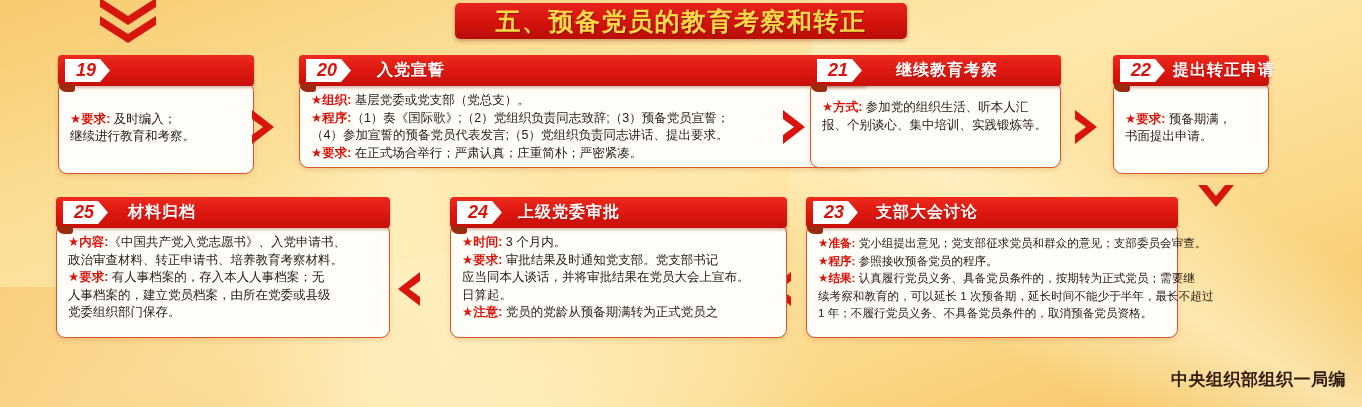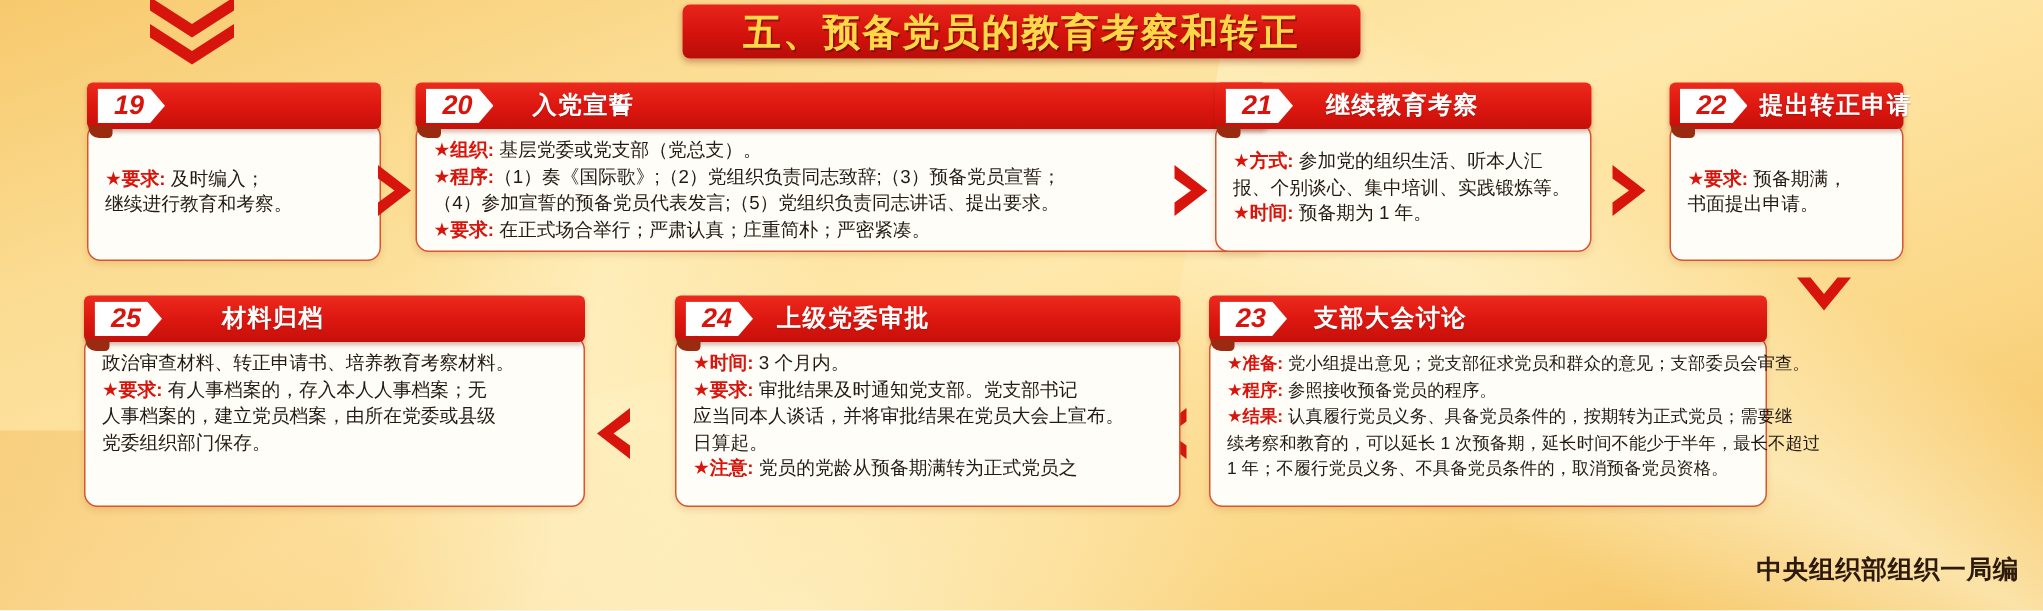--- a/index.html
+++ b/index.html
@@ -205,21 +205,21 @@
       </div>
     </div>
   </div>
 
   <div class="chev" style="left:250px; top:108px;">
     <svg width="26" height="38" viewBox="0 0 26 38">
       <path d="M2 2 L24 19 L2 36 L2 27 L13 19 L2 11 Z" fill="#d8150d"></path>
     </svg>
   </div>
 
-  <div class="card" style="left:277px; top:55px; width:568px;">
+  <div class="card" style="left:299px; top:55px; width:568px;">
     <div class="card-header">
       <span class="badge">20</span>
       <span class="card-title" style="margin-left:26px;">入党宣誓</span>
     </div>
     <div class="card-body" style="height:86px;">
       <div class="line">
         <span class="lbl">★组织:</span><span> 基层党委或党支部（党总支）。</span>
       </div>
       <div class="line">
         <span class="lbl">★程序:</span><span>（1）奏《国际歌》;（2）党组织负责同志致辞;（3）预备党员宣誓；</span>
@@ -235,31 +235,28 @@
 
   <div class="chev" style="left:781px; top:108px;">
     <svg width="26" height="38" viewBox="0 0 26 38">
       <path d="M2 2 L24 19 L2 36 L2 27 L13 19 L2 11 Z" fill="#d8150d"></path>
     </svg>
   </div>
 
   <div class="card" style="left:810px; top:55px; width:251px;">
     <div class="card-header">
       <span class="badge">21</span>
-      <span class="card-title" style="margin-left:22px;">继续教育考察</span>
+      <span class="card-title" style="margin-left:34px;">继续教育考察</span>
     </div>
     <div class="card-body" style="height:86px; padding-top:16px;">
       <div class="line">
         <span class="lbl">★方式:</span><span> 参加党的组织生活、听本人汇</span>
       </div>
       <div class="line">
         <span>报、个别谈心、集中培训、实践锻炼等。</span>
-      </div>
-      <div class="line">
-        <span class="lbl">★时间:</span><span> 预备期为 1 年。</span>
       </div>
     </div>
   </div>
 
   <div class="chev" style="left:1073px; top:108px;">
     <svg width="26" height="38" viewBox="0 0 26 38">
       <path d="M2 2 L24 19 L2 36 L2 27 L13 19 L2 11 Z" fill="#d8150d"></path>
     </svg>
   </div>
 
@@ -340,24 +337,27 @@
 
   <div class="chev" style="left:396px; top:270px;">
     <svg width="26" height="38" viewBox="0 0 26 38">
       <path d="M24 2 L2 19 L24 36 L24 27 L13 19 L24 11 Z" fill="#d8150d"></path>
     </svg>
   </div>
 
   <div class="card" style="left:56px; top:197px; width:334px;">
     <div class="card-header">
       <span class="badge">25</span>
-      <span class="card-title" style="margin-left:40px;">材料归档</span>
+      <span class="card-title" style="margin-left:20px;">材料归档</span>
     </div>
     <div class="card-body" style="height:114px;">
       <div class="line">
+        <span class="lbl">★内容:</span><span>《中国共产党入党志愿书》、入党申请书、</span>
+      </div>
+      <div class="line">
         <span>政治审查材料、转正申请书、培养教育考察材料。</span>
       </div>
       <div class="line">
         <span class="lbl">★要求:</span><span> 有人事档案的，存入本人人事档案；无</span>
       </div>
       <div class="line">
         <span>人事档案的，建立党员档案，由所在党委或县级</span>
       </div>
       <div class="line">
         <span>党委组织部门保存。</span>

